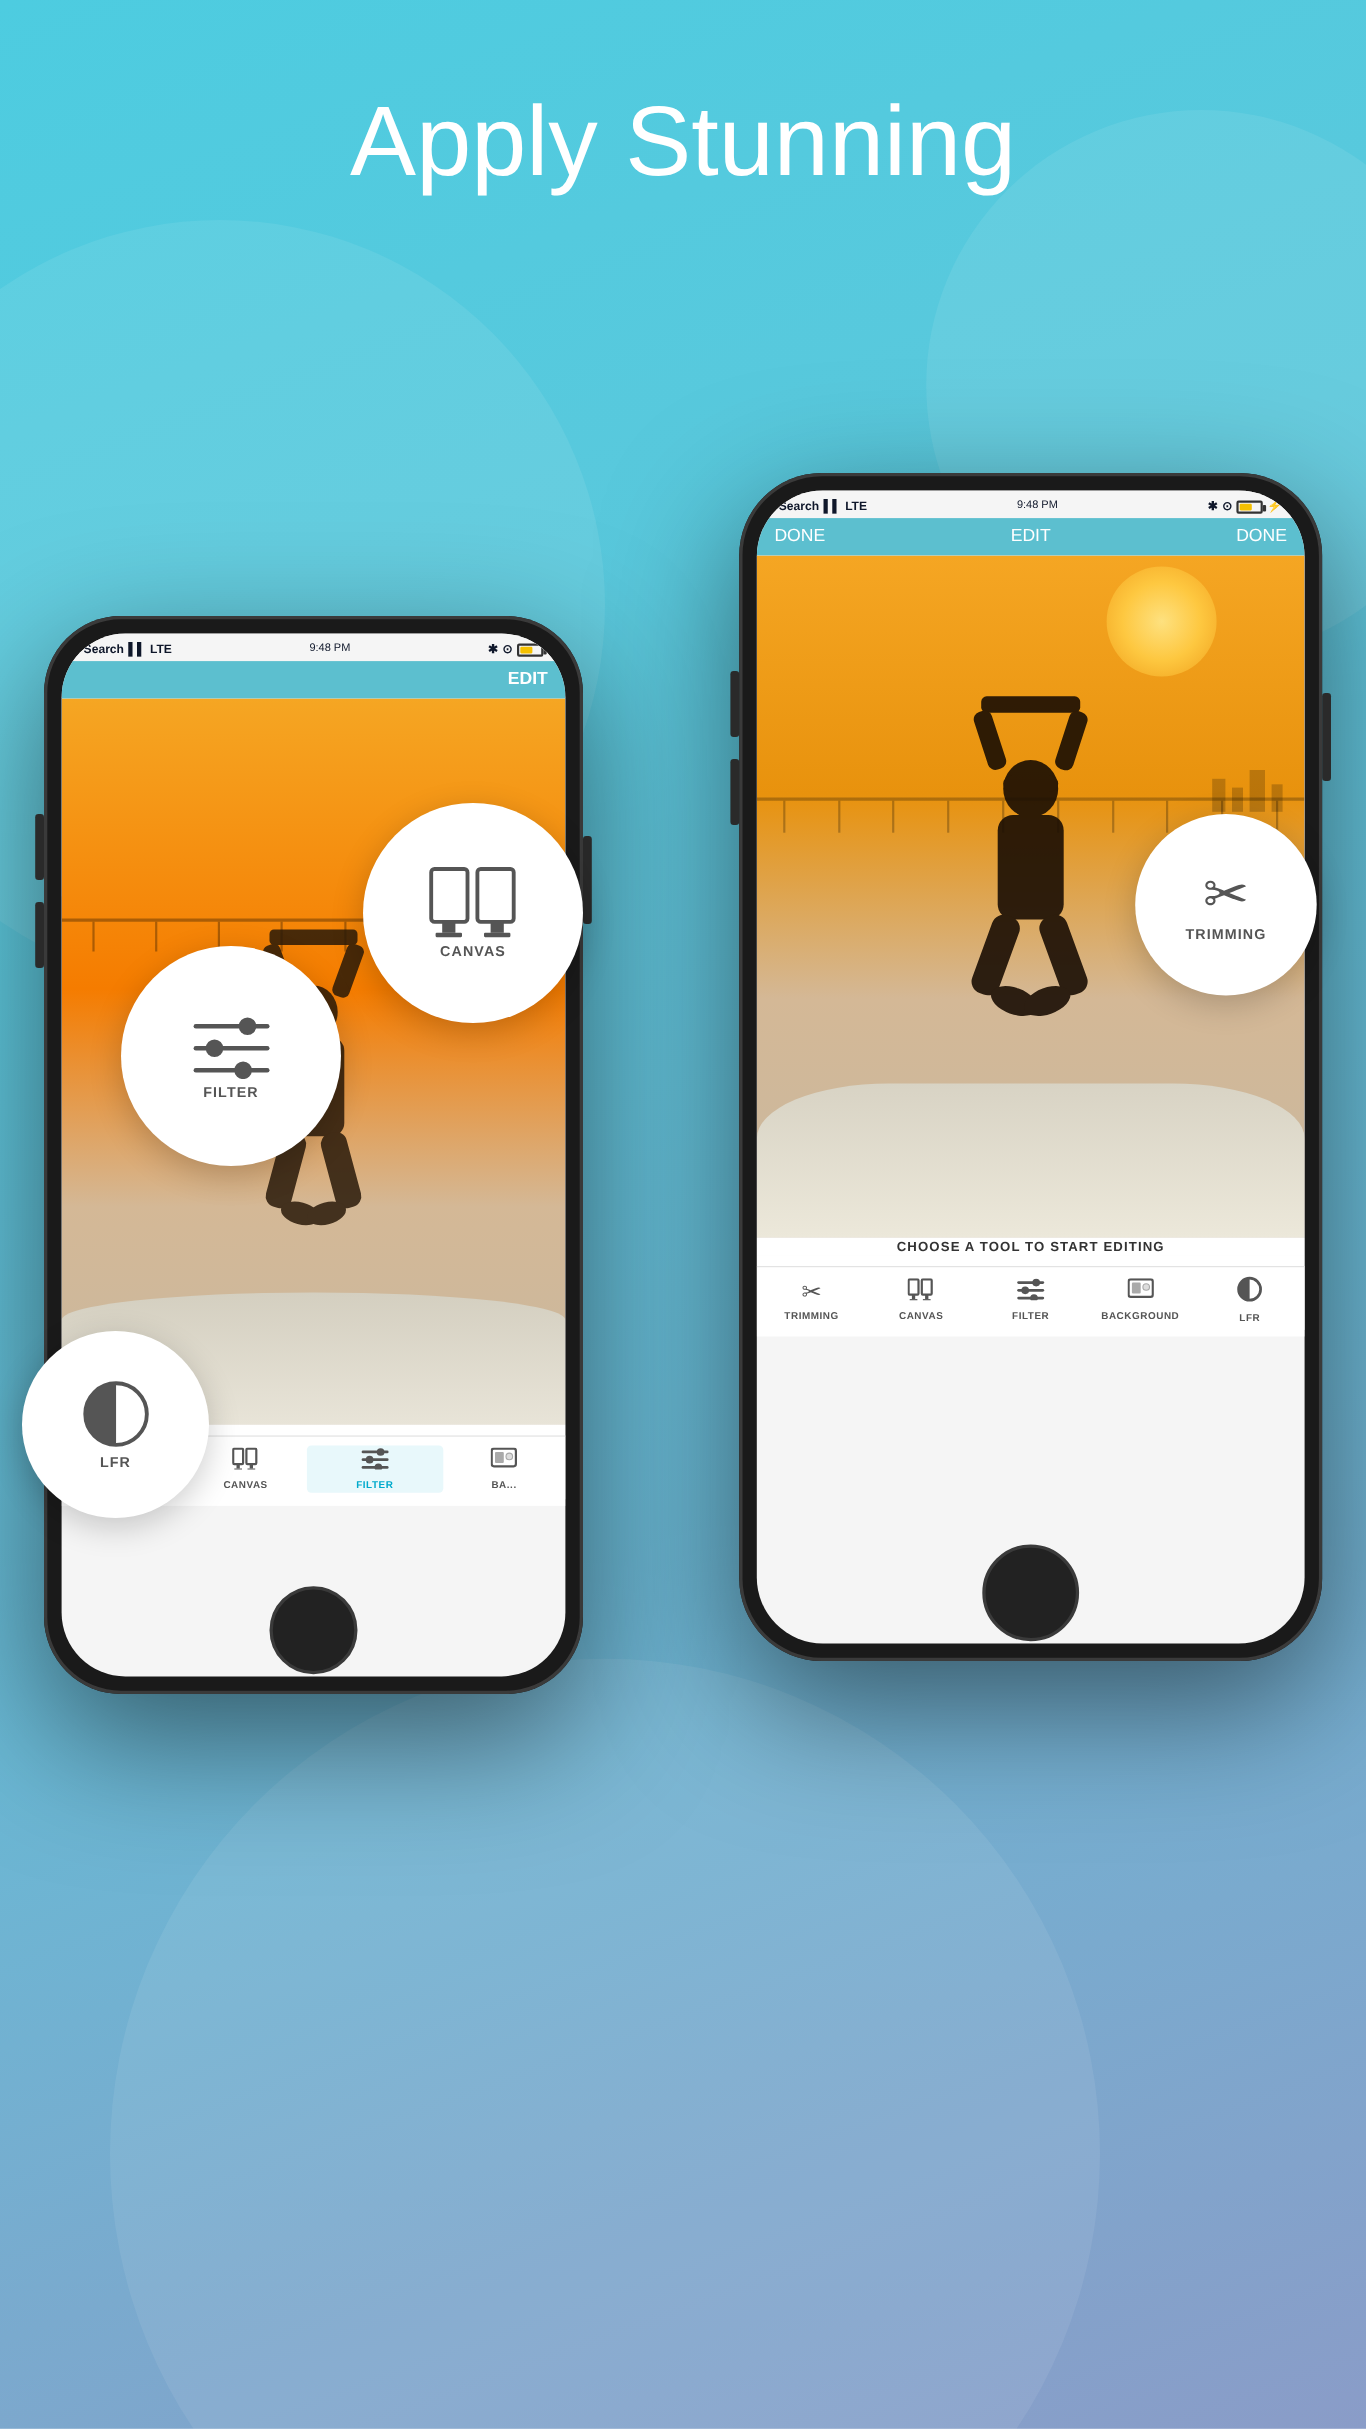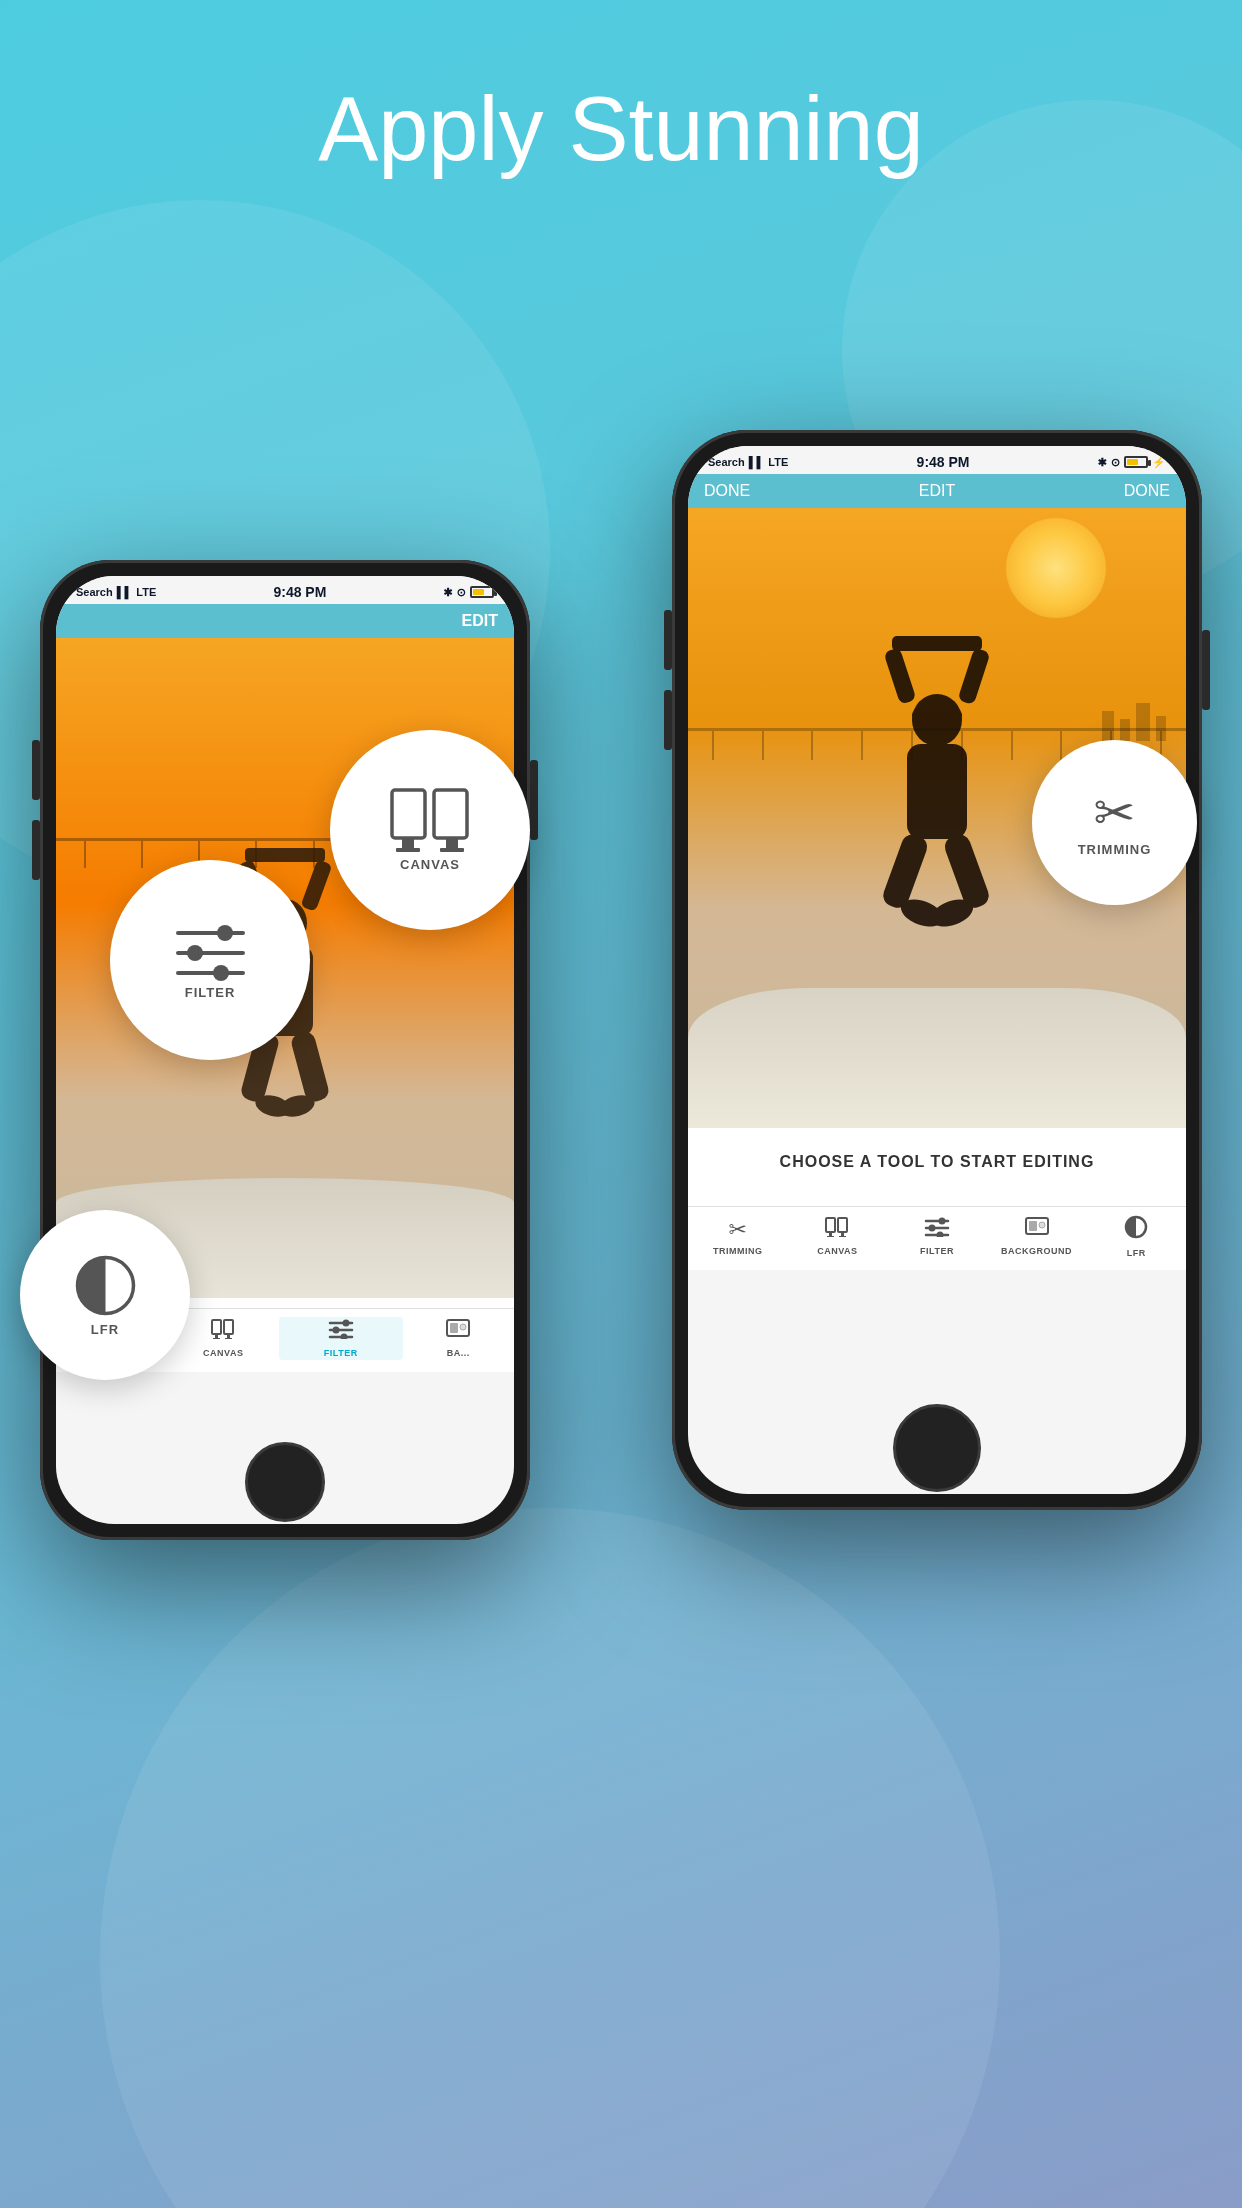--- a/index.html
+++ b/index.html
@@ -137,21 +137,21 @@
     .status-bar {
       display: flex;
       justify-content: space-between;
       padding: 8px 20px 4px;
       font-size: 13px;
       font-weight: 600;
       color: #0f172a;
       background: #f5f5f5;
     }
     .status-left { display: flex; align-items: center; gap: 4px; }
-    .status-time { font-size: 14px; font-weight: 700; }
+    .status-time { font-size: 10px; font-weight: 400; }
     .status-right { display: flex; align-items: center; gap: 4px; }
     .battery-icon {
       width: 24px; height: 12px;
       border: 2px solid #333;
       border-radius: 2px;
       position: relative;
       display: inline-block;
     }
     .battery-icon::after {
       content: '';
@@ -204,22 +204,22 @@
       font-weight: 600;
       color: #555;
       letter-spacing: 0.5px;
       text-transform: uppercase;
     }
 
     
     .choose-tool-text {
       background: white;
       text-align: center;
-      padding: 25px;
-      font-size: 16px;
+      padding: 1px;
+      font-size: 12px;
       font-weight: 700;
       letter-spacing: 1px;
       color: #333;
       text-transform: uppercase;
     }
 
     
     .badge-circle {
       position: absolute;
       background: white;

